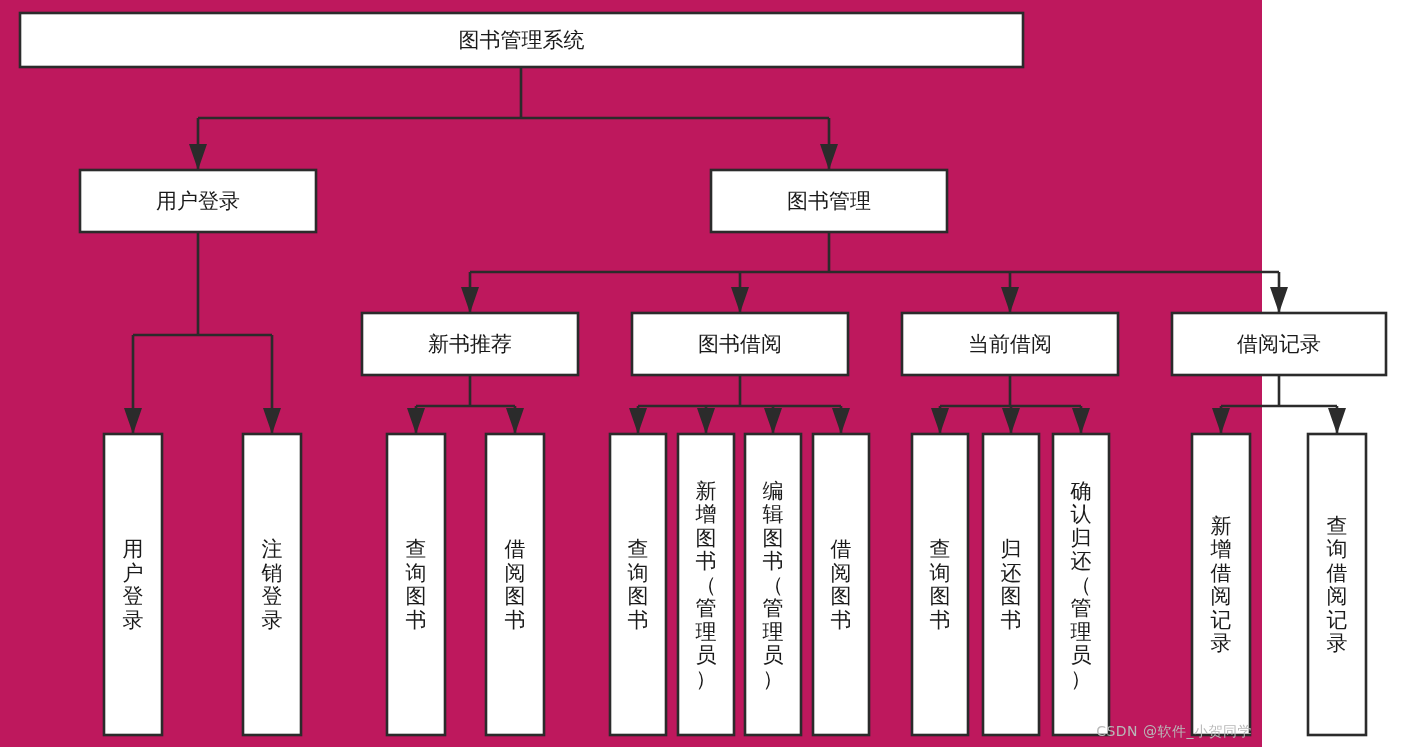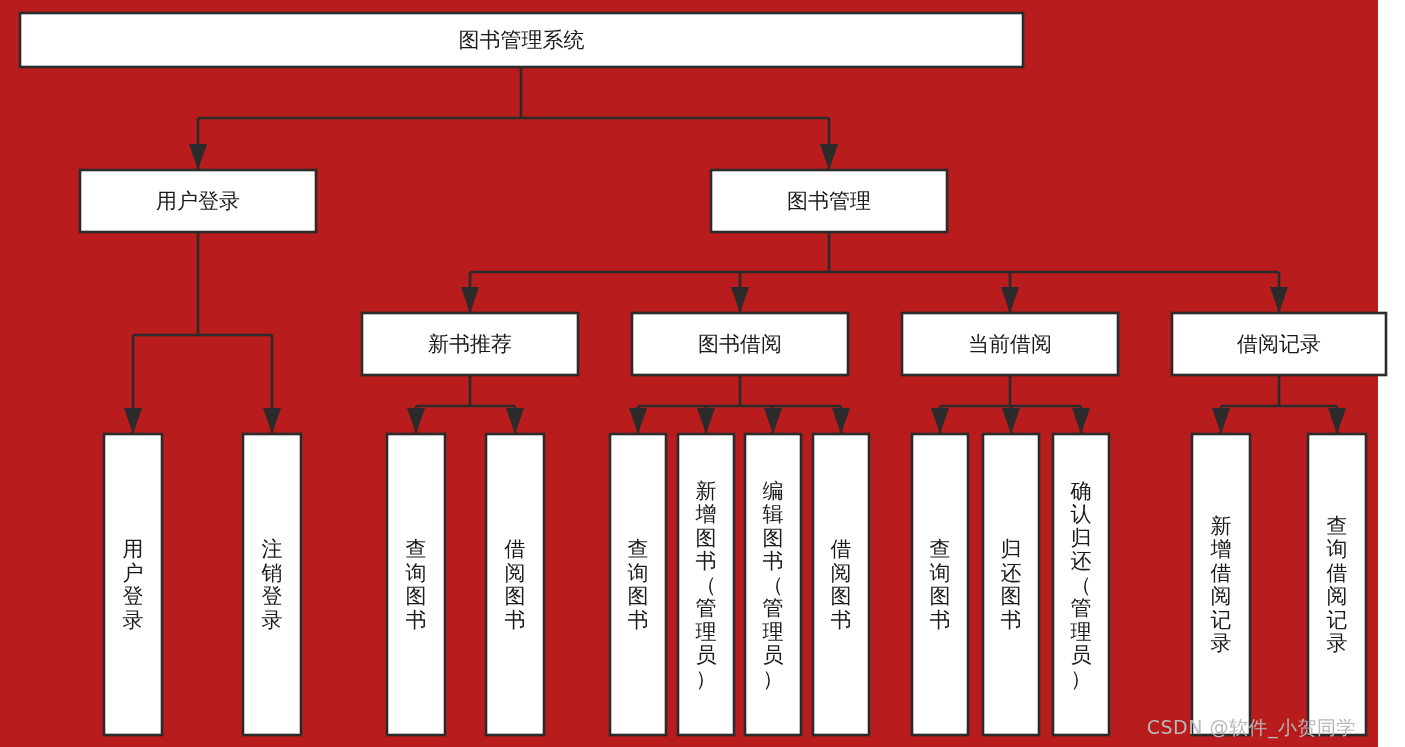--- a/index.html
+++ b/index.html
@@ -9,23 +9,23 @@
     background: #ffffff;
   }
   body {
     width: 1405px;
     height: 747px;
     overflow: hidden;
     font-family: "DejaVu Sans", "Liberation Sans", sans-serif;
   }
   #diagram-root {
     position: relative;
-    width: 1378px;
+    width: 1262px;
     height: 747px;
-    background: #b91c1c;
+    background: #be185d;
   }
   svg#tree-svg {
     position: absolute;
     left: 0;
     top: 0;
     width: 1405px;
     height: 747px;
     display: block;
   }
   .node-box {
@@ -51,24 +51,24 @@
     stroke-width: 2.6;
     fill: none;
     stroke-linecap: butt;
   }
   .edge-arrow {
     fill: #2b2b2b;
     stroke: none;
   }
   .watermark {
     position: absolute;
-    right: 22px;
+    right: 10px;
     bottom: 6px;
     font-family: "DejaVu Sans", "Liberation Sans", sans-serif;
-    font-size: 19px;
+    font-size: 14px;
     color: #b9b9b9;
     letter-spacing: 0.5px;
     white-space: nowrap;
     user-select: none;
   }
 </style>
 </head>
 <body>
 
 <div id="diagram-root">

